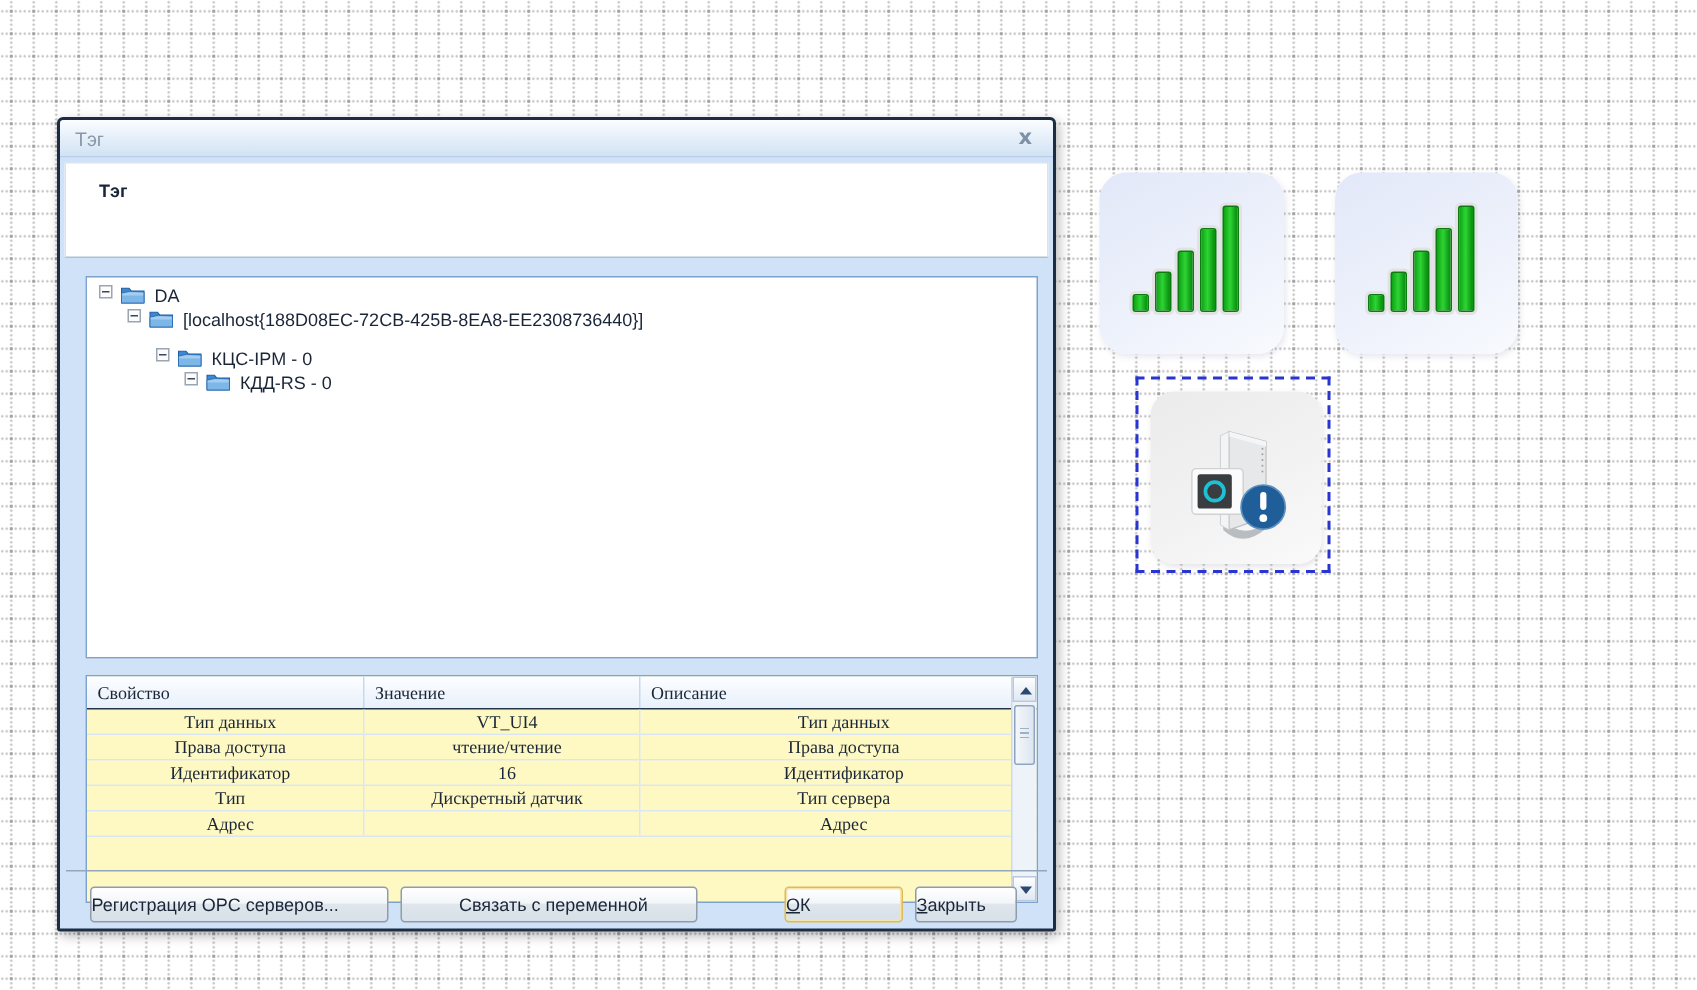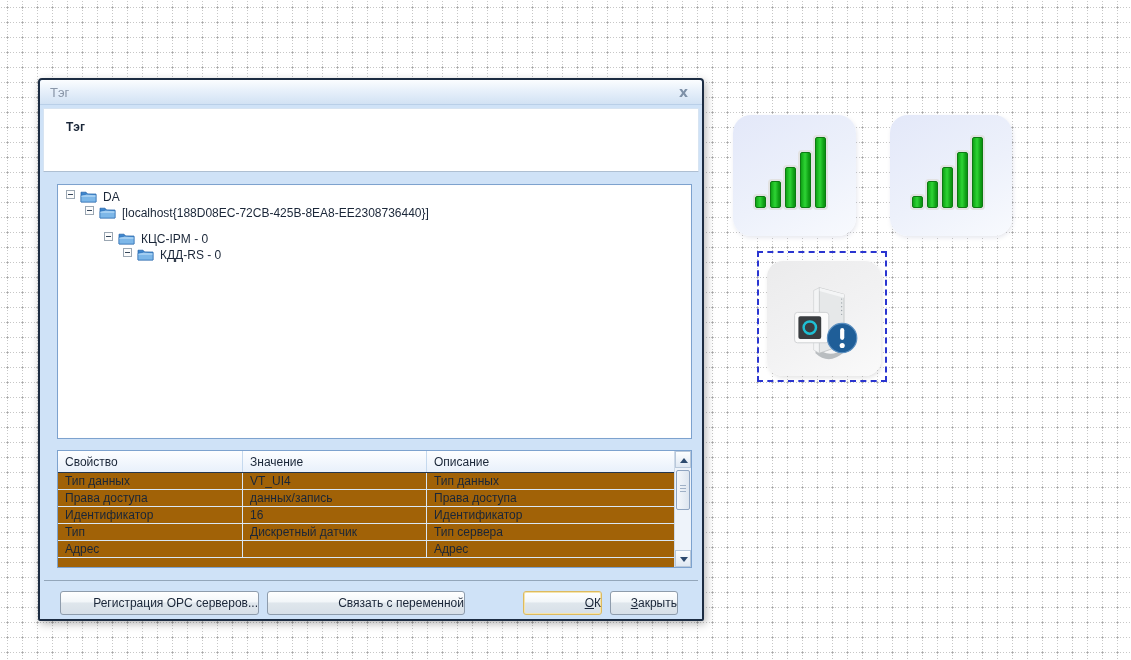--- a/index.html
+++ b/index.html
@@ -41,26 +41,26 @@
   .expander::before { content:""; position:absolute; left:1px; right:1px; top:3px;
     height:1px; background:#37485c; }
   .expander.plus::after { content:""; position:absolute; top:1px; bottom:1px; left:3px;
     width:1px; background:#37485c; }
   .no-exp { width:14px; flex:0 0 14px; }
   .folder { width:17px; height:13px; flex:0 0 17px; margin-right:4px; }
   .tree-label { padding:0 2px; line-height:14px; }
   .tree-label.selected { background:#b3d7f3; outline:1px dotted #35587e; }
 
   
-  .table-panel { position:absolute; left:17px; top:370px; width:635px; height:118px;
-    background:#a16207; border:1px solid #7da2ce; }
+  .table-panel { position:absolute; left:17px; top:370px; width:635px; height:152px;
+    background:#fef9c3; border:1px solid #7da2ce;font-family:Liberation Serif, serif; }
   .t-header { display:flex; height:22px; background:linear-gradient(#fdfeff,#e8f0fb);
     border-bottom:1px solid #24364e; }
   .t-header .hcell { padding:4px 0 0 7px; border-right:1px solid #c5d9ee; }
-  .t-row { display:flex; height:17px; border-bottom:1px solid #d9e7f5; }
+  .t-row { display:flex; height:17px; border-bottom:1px solid #d9e7f5;text-align:center; }
   .cell { padding:1px 0 0 7px; border-right:1px solid #d9e7f5; overflow:hidden; white-space:nowrap; }
   .c1 { width:185px; flex:0 0 185px; }
   .c2 { width:184px; flex:0 0 184px; }
   .c3 { flex:1; border-right:none !important; }
   .t-body .c3 { border-right:none; }
 
   
   .vscroll { position:absolute; right:0; top:0; bottom:0; width:17px;
     background:#eef3fa; border-left:1px solid #cdd9e8; }
   .sbtn { position:absolute; left:0; width:16px; height:17px;
@@ -74,21 +74,21 @@
     border:1px solid #8fa4c0; border-radius:2px;
     background:linear-gradient(90deg,#f4f7fb,#dde5ef); }
   .grip { position:absolute; left:3px; right:3px; top:14px; height:9px;
     background:repeating-linear-gradient(#9fb0c6 0 1px, transparent 1px 3px); }
 
   
   .sep { position:absolute; left:4px; right:4px; top:500px; height:1px; background:#93a6ba; }
   .btn { position:absolute; top:511px; height:24px; border:1px solid #8e9cac; border-radius:3px;
     background:linear-gradient(#ffffff,#f2f6f9 45%,#dfe6ec 50%,#d7e0e8);
     font-family:"Liberation Sans", sans-serif; font-size:12px; color:#1a2638;
-    text-align:right; cursor:default; }
+    text-align:left; cursor:default; }
   .btn .blabel { display:inline-block; }
   .btn.accesskey .blabel::first-letter { text-decoration:underline; }
   .btn.default { border-color:#ddba5f; box-shadow:0 0 0 1px #f5e4ac inset; }
   #btn-register { left:20px; width:199px; }
   #btn-bind { left:227px; width:198px;padding-left:38px; }
   #btn-ok { left:483px; width:79px; }
   #btn-close { left:570px; width:68px; }
 
   
   .tile { position:absolute; border-radius:18px;
@@ -178,21 +178,21 @@
       </div>
       <div class="t-body" id="tbody">
   <div class="t-row">
     <div class="cell c1">Тип данных</div>
     <div class="cell c2">VT_UI4</div>
     <div class="cell c3">Тип данных</div>
   </div>
 
   <div class="t-row">
     <div class="cell c1">Права доступа</div>
-    <div class="cell c2">данных/запись</div>
+    <div class="cell c2">чтение/чтение</div>
     <div class="cell c3">Права доступа</div>
   </div>
 
   <div class="t-row">
     <div class="cell c1">Идентификатор</div>
     <div class="cell c2">16</div>
     <div class="cell c3">Идентификатор</div>
   </div>
 
   <div class="t-row">

